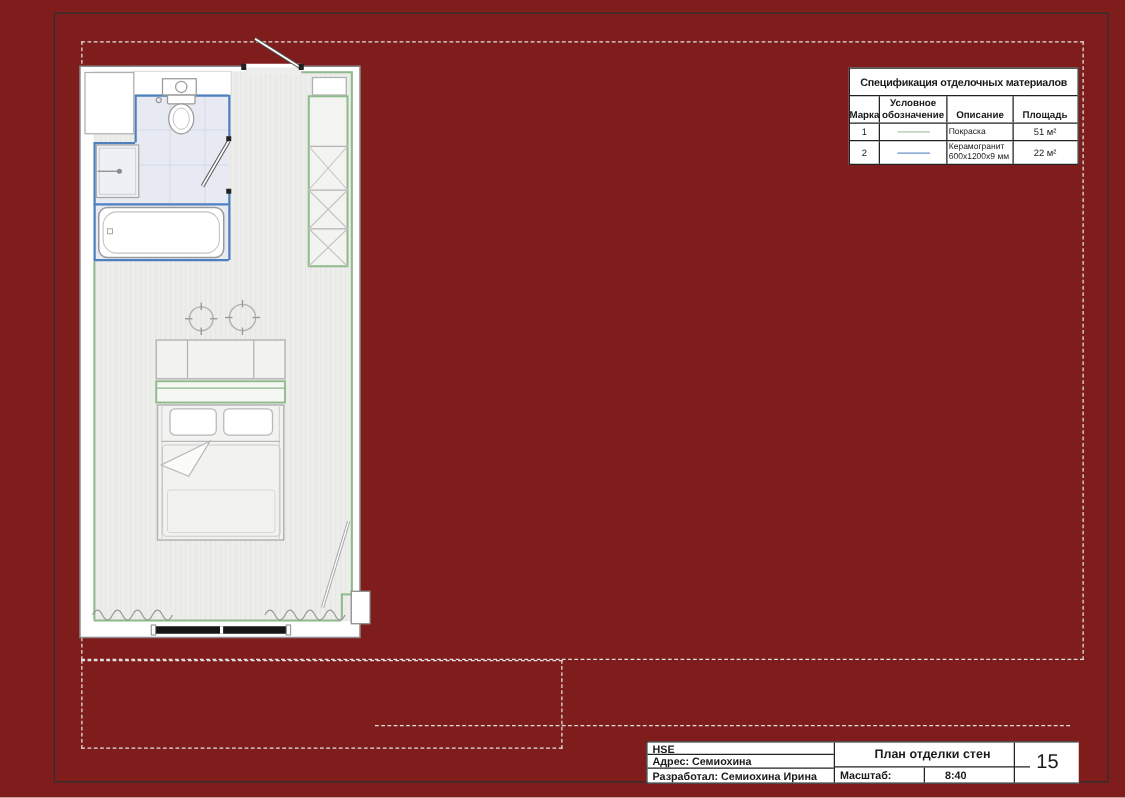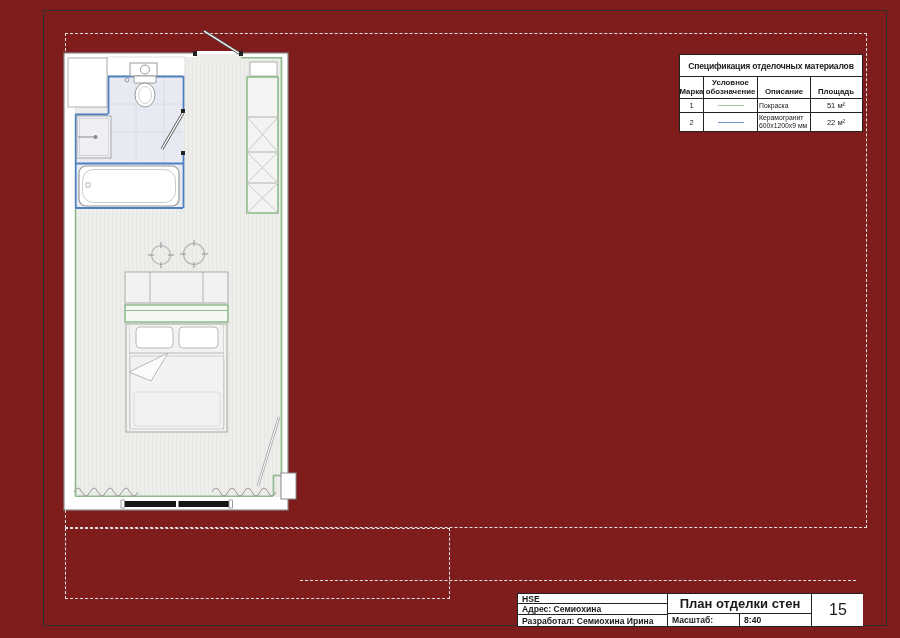--- a/index.html
+++ b/index.html
@@ -32,22 +32,22 @@
   .desc-cell{align-items:flex-start !important;text-align:left !important;font-size:6.8px;line-height:1.15;}
   
   .tblock{position:absolute;left:517px;top:593px;width:346px;height:34px;
         border:1.5px solid #222;border-right:none;box-sizing:border-box;background:#fff;
         display:grid;grid-template-columns:150px 144px 52px;font-size:8.6px;}
   .tb-left{display:grid;grid-template-rows:10px 11px 11px;border-right:1px solid #222;}
   .tb-left>div{border-bottom:1px solid #222;display:flex;align-items:center;padding-left:4px;font-weight:600;}
   .tb-left>div:last-child{border-bottom:none;}
   .tb-mid{display:grid;grid-template-rows:20px 12px;border-right:1px solid #222;}
   .tb-title{display:flex;align-items:center;justify-content:center;font-weight:bold;
-        font-size:13px;border-bottom:1px solid #222;}
-  .tb-scale{display:grid;grid-template-columns:72px 72px;}
+        font-size:10px;border-bottom:1px solid #222;}
+  .tb-scale{display:grid;grid-template-columns:72px 72px;gap:12px;}
   .tb-scale>div{display:flex;align-items:center;padding-left:4px;font-weight:600;}
   .tb-scale>div:first-child{border-right:1px solid #222;}
   .tb-sheet{display:flex;align-items:center;justify-content:center;
         font-size:16px;font-weight:normal;}
 </style>
 </head>
 <body>
 
 <div id="sheet">
 

